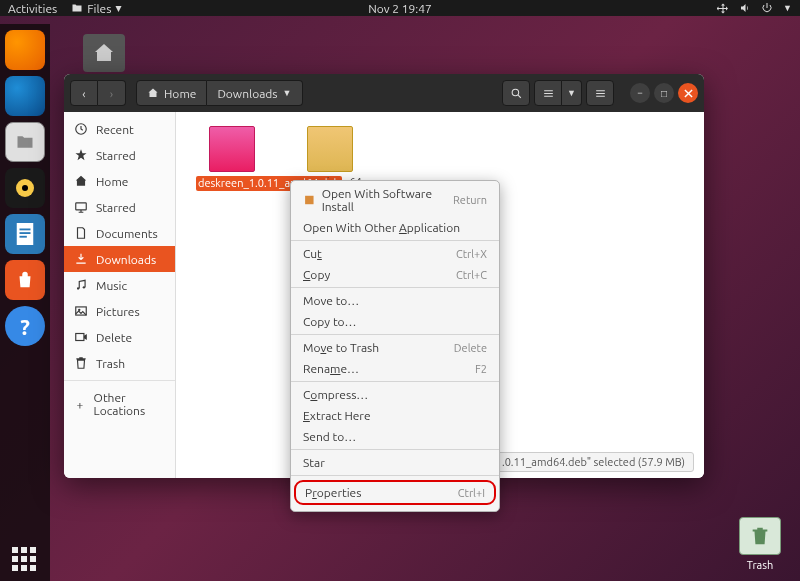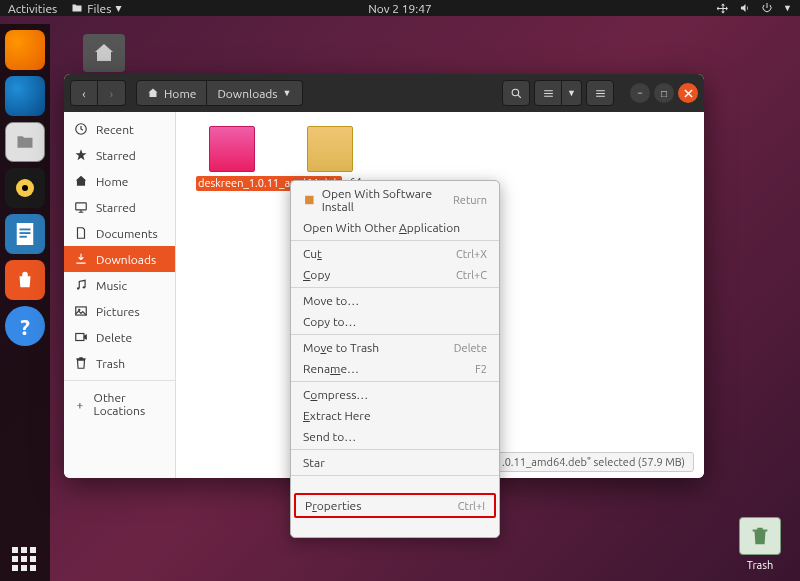--- a/index.html
+++ b/index.html
@@ -66,21 +66,21 @@
 .thumb-tar { background: linear-gradient(#f0c674, #deb653); border:1px solid #c09820; }
 
 .statusbar { position: absolute; bottom: 6px; right: 10px; background: #f4f4f4; border:1px solid #ccc; border-radius: 3px; padding: 3px 8px; font-size: 11px; color: #555; }
 
 
 .ctx { position: absolute; left: 290px; top: 180px; width: 210px; background: #f5f5f5; border: 1px solid #b5b5b5; border-radius: 5px; box-shadow: 0 4px 16px rgba(0,0,0,0.35); font-size: 12px; color: #3a3a3a; padding: 2px 0; }
 .ctx-item { display: flex; align-items: center; justify-content: space-between; padding: 4px 12px; }
 .ctx-item .lbl { display:flex; align-items:center; gap:6px; }
 .ctx-item .shortcut { color: #888; font-size: 11px; }
 .ctx-sep { height: 1px; background: #d4d4d4; margin: 2px 0; }
-.ctx-highlight { border: 2px solid #d00; margin: 17px 3px; border-radius: 2px; }
+.ctx-highlight { border: 2px solid #d00; margin: 4px 3px; border-radius: 9px; }
 .ctx-highlight .ctx-item { padding: 4px 9px; }
 .ul { text-decoration: underline; }
 </style>
 </head>
 <body>
 
 <div class="topbar">
   <div class="left">
     <span>Activities</span>
     <span class="files">

